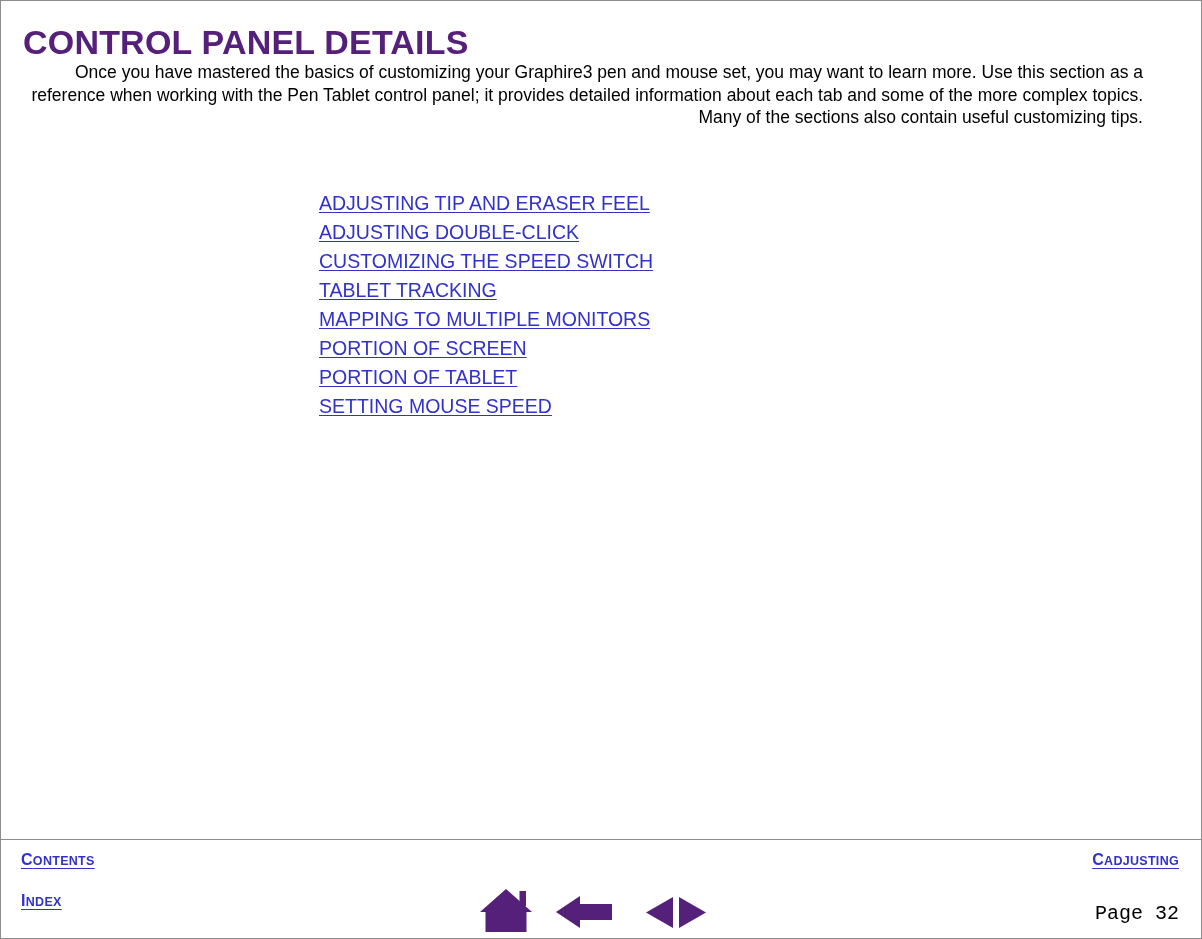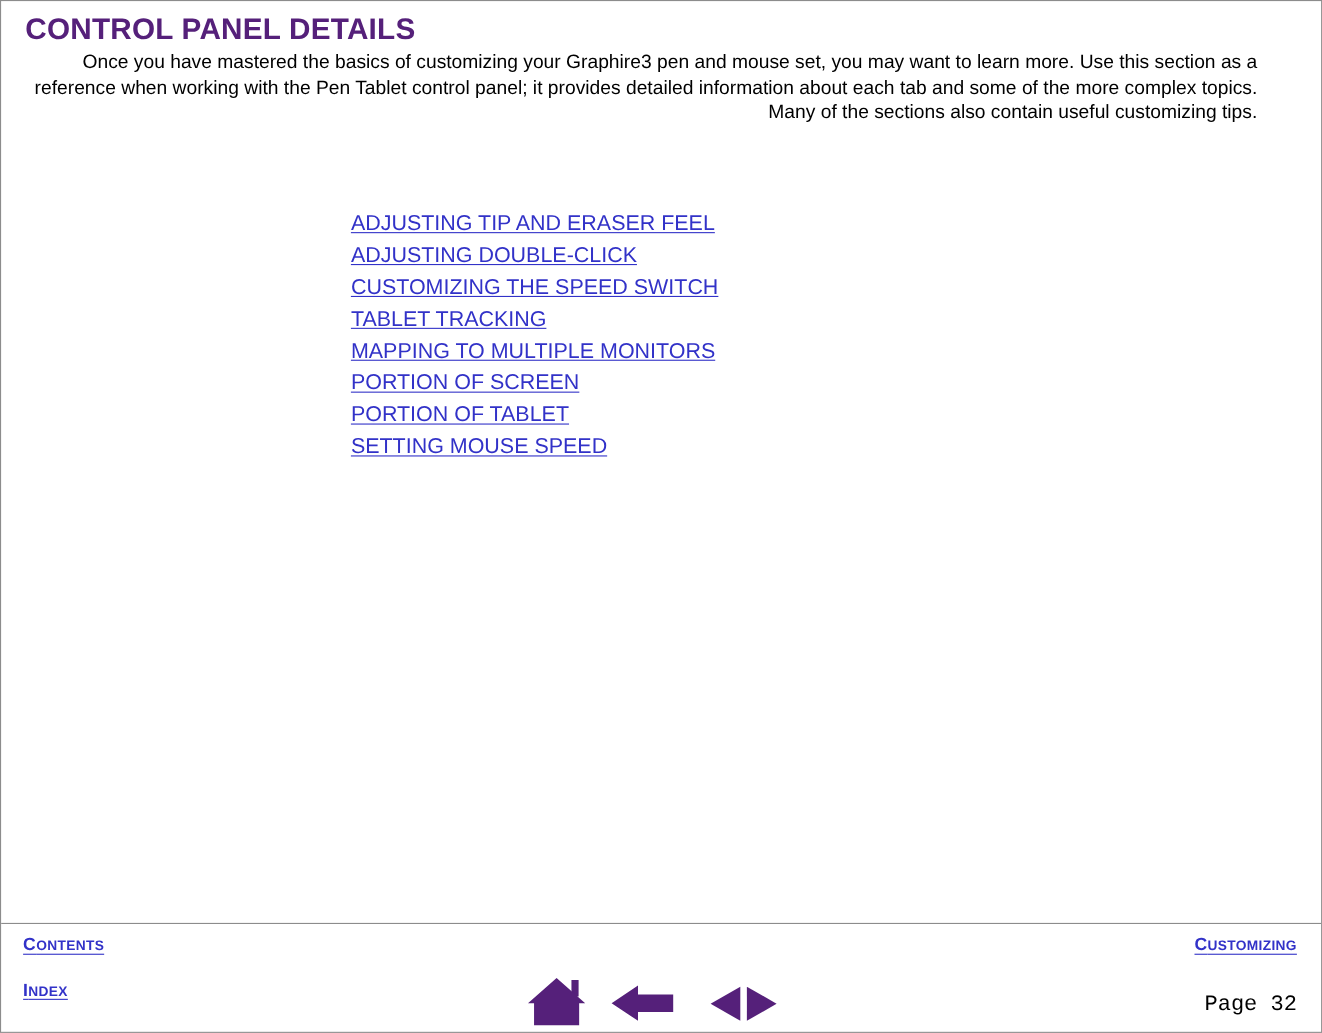--- a/index.html
+++ b/index.html
@@ -29,25 +29,25 @@
   
   .content {
     position: absolute;
     left: 22px;
     top: 8px;
     right: 22px;
   }
 
   .page-title {
     color: #55207a;
-    font-size: 27px;
+    font-size: 34px;
     font-weight: bold;
     letter-spacing: 0.2px;
     line-height: 34px;
-    margin: 0 0 2px 0;
+    margin: 16px 0 2px 0;
     white-space: nowrap;
   }
 
   .intro {
     color: #000000;
     font-size: 17.5px;
     line-height: 22.6px;
     margin: 0;
     max-width: 1120px;
     text-align: right;
@@ -181,21 +181,21 @@
   </ul>
 
   <div class="footer-rule"></div>
 
   <div class="footer">
 
     <a class="nav-link" id="contents-link"><span class="cap">C</span><span>ONTENTS</span></a>
 
     <a class="nav-link" id="index-link"><span class="cap">I</span><span>NDEX</span></a>
 
-    <a class="nav-link" id="customizing-link"><span class="cap">C</span><span>USTOMIZING</span></a>
+    <a class="nav-link" id="customizing-link"><span class="cap">C</span><span>ADJUSTING</span></a>
 
     <div class="page-number">Page  32</div>
 
     <div class="nav-icons">
 
       <svg class="nav-icon" id="home-icon" width="56" height="48" viewBox="0 0 56 48" aria-hidden="true">
         <path d="M40.5 4 L47 4 L47 19 L40.5 19 Z" fill="#55207A"></path>
         <path d="M27 2 L53 25 L47.5 25 L47.5 45 L6.5 45 L6.5 25 L1 25 Z" fill="#55207A"></path>
       </svg>
 

